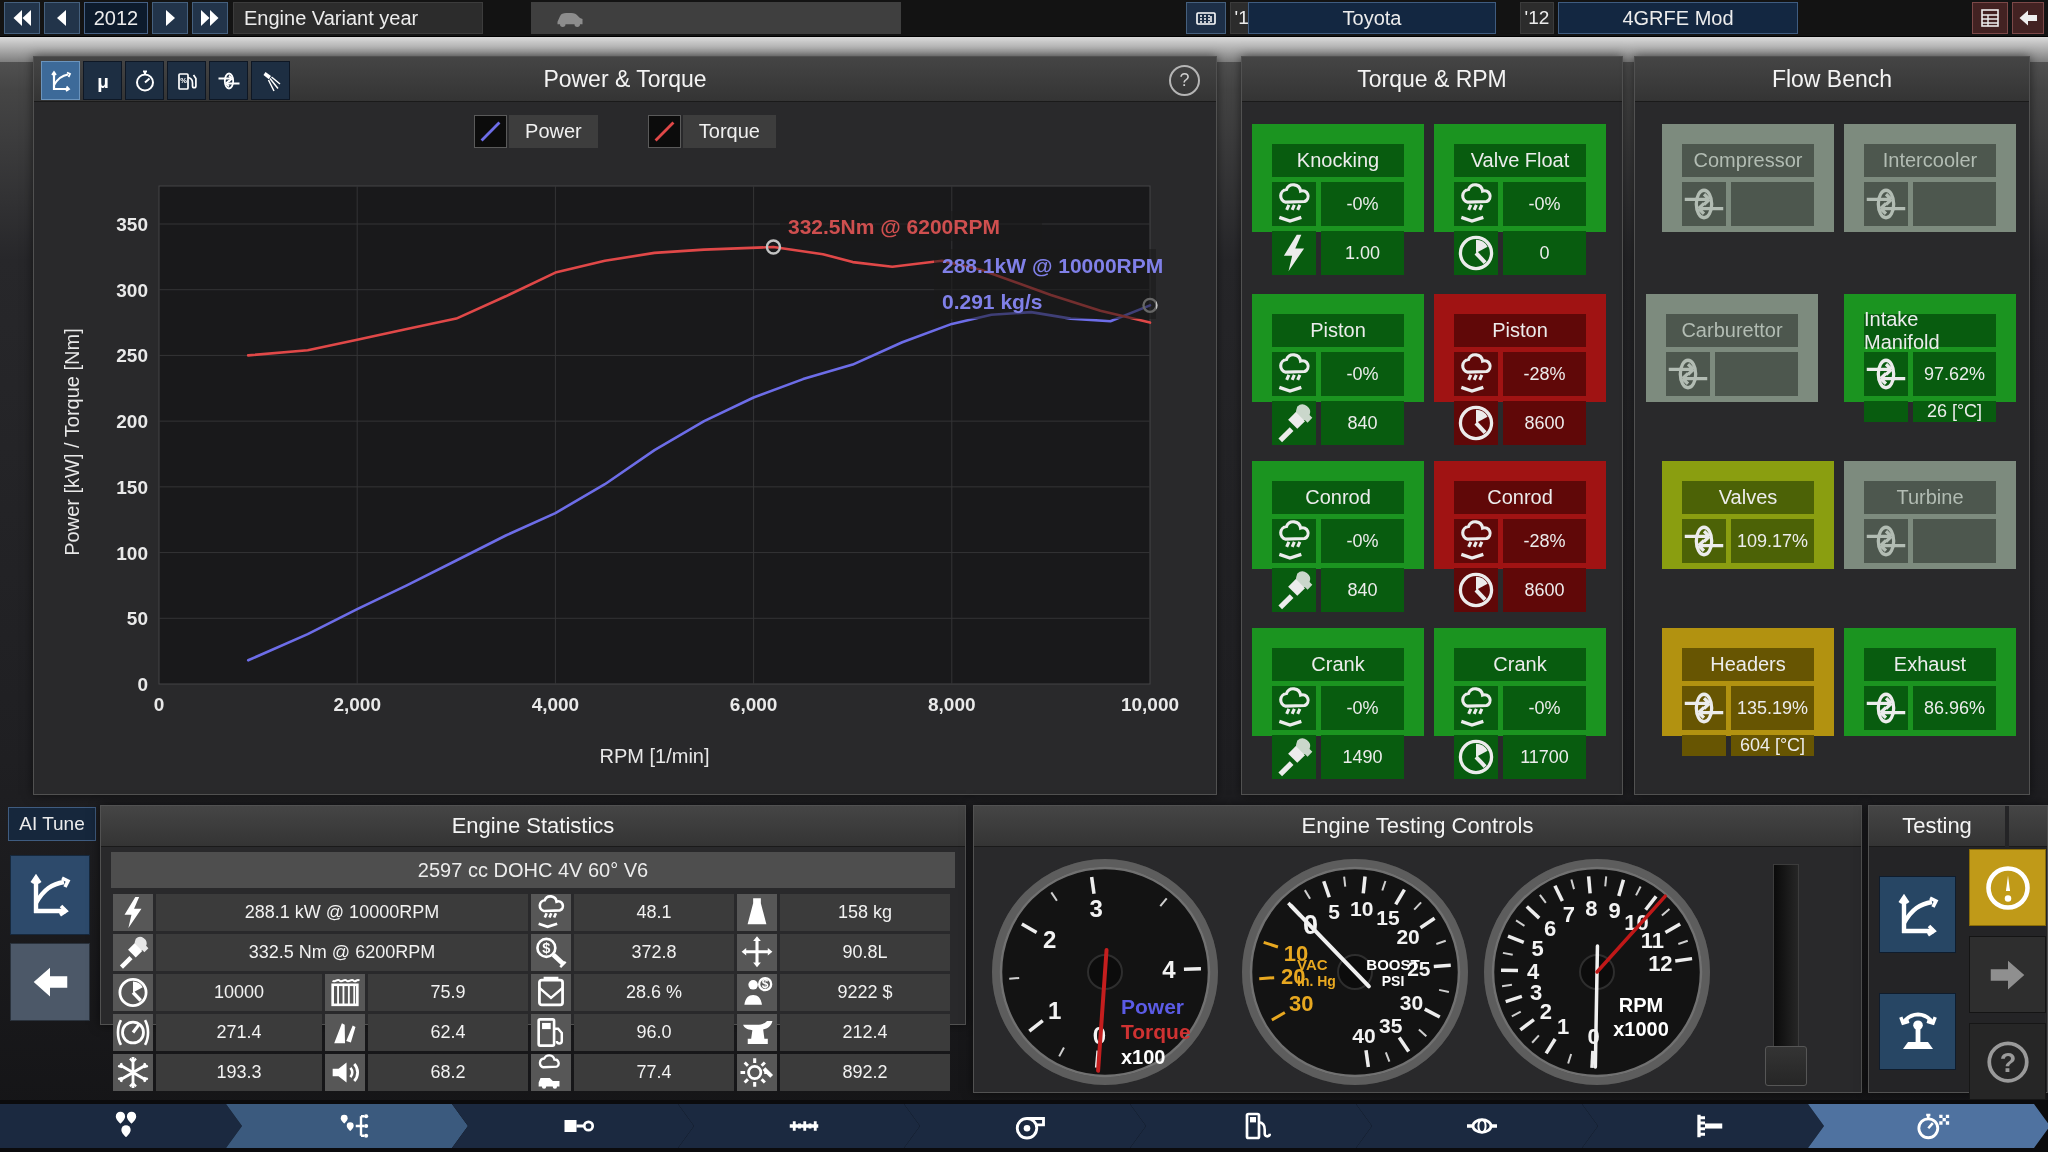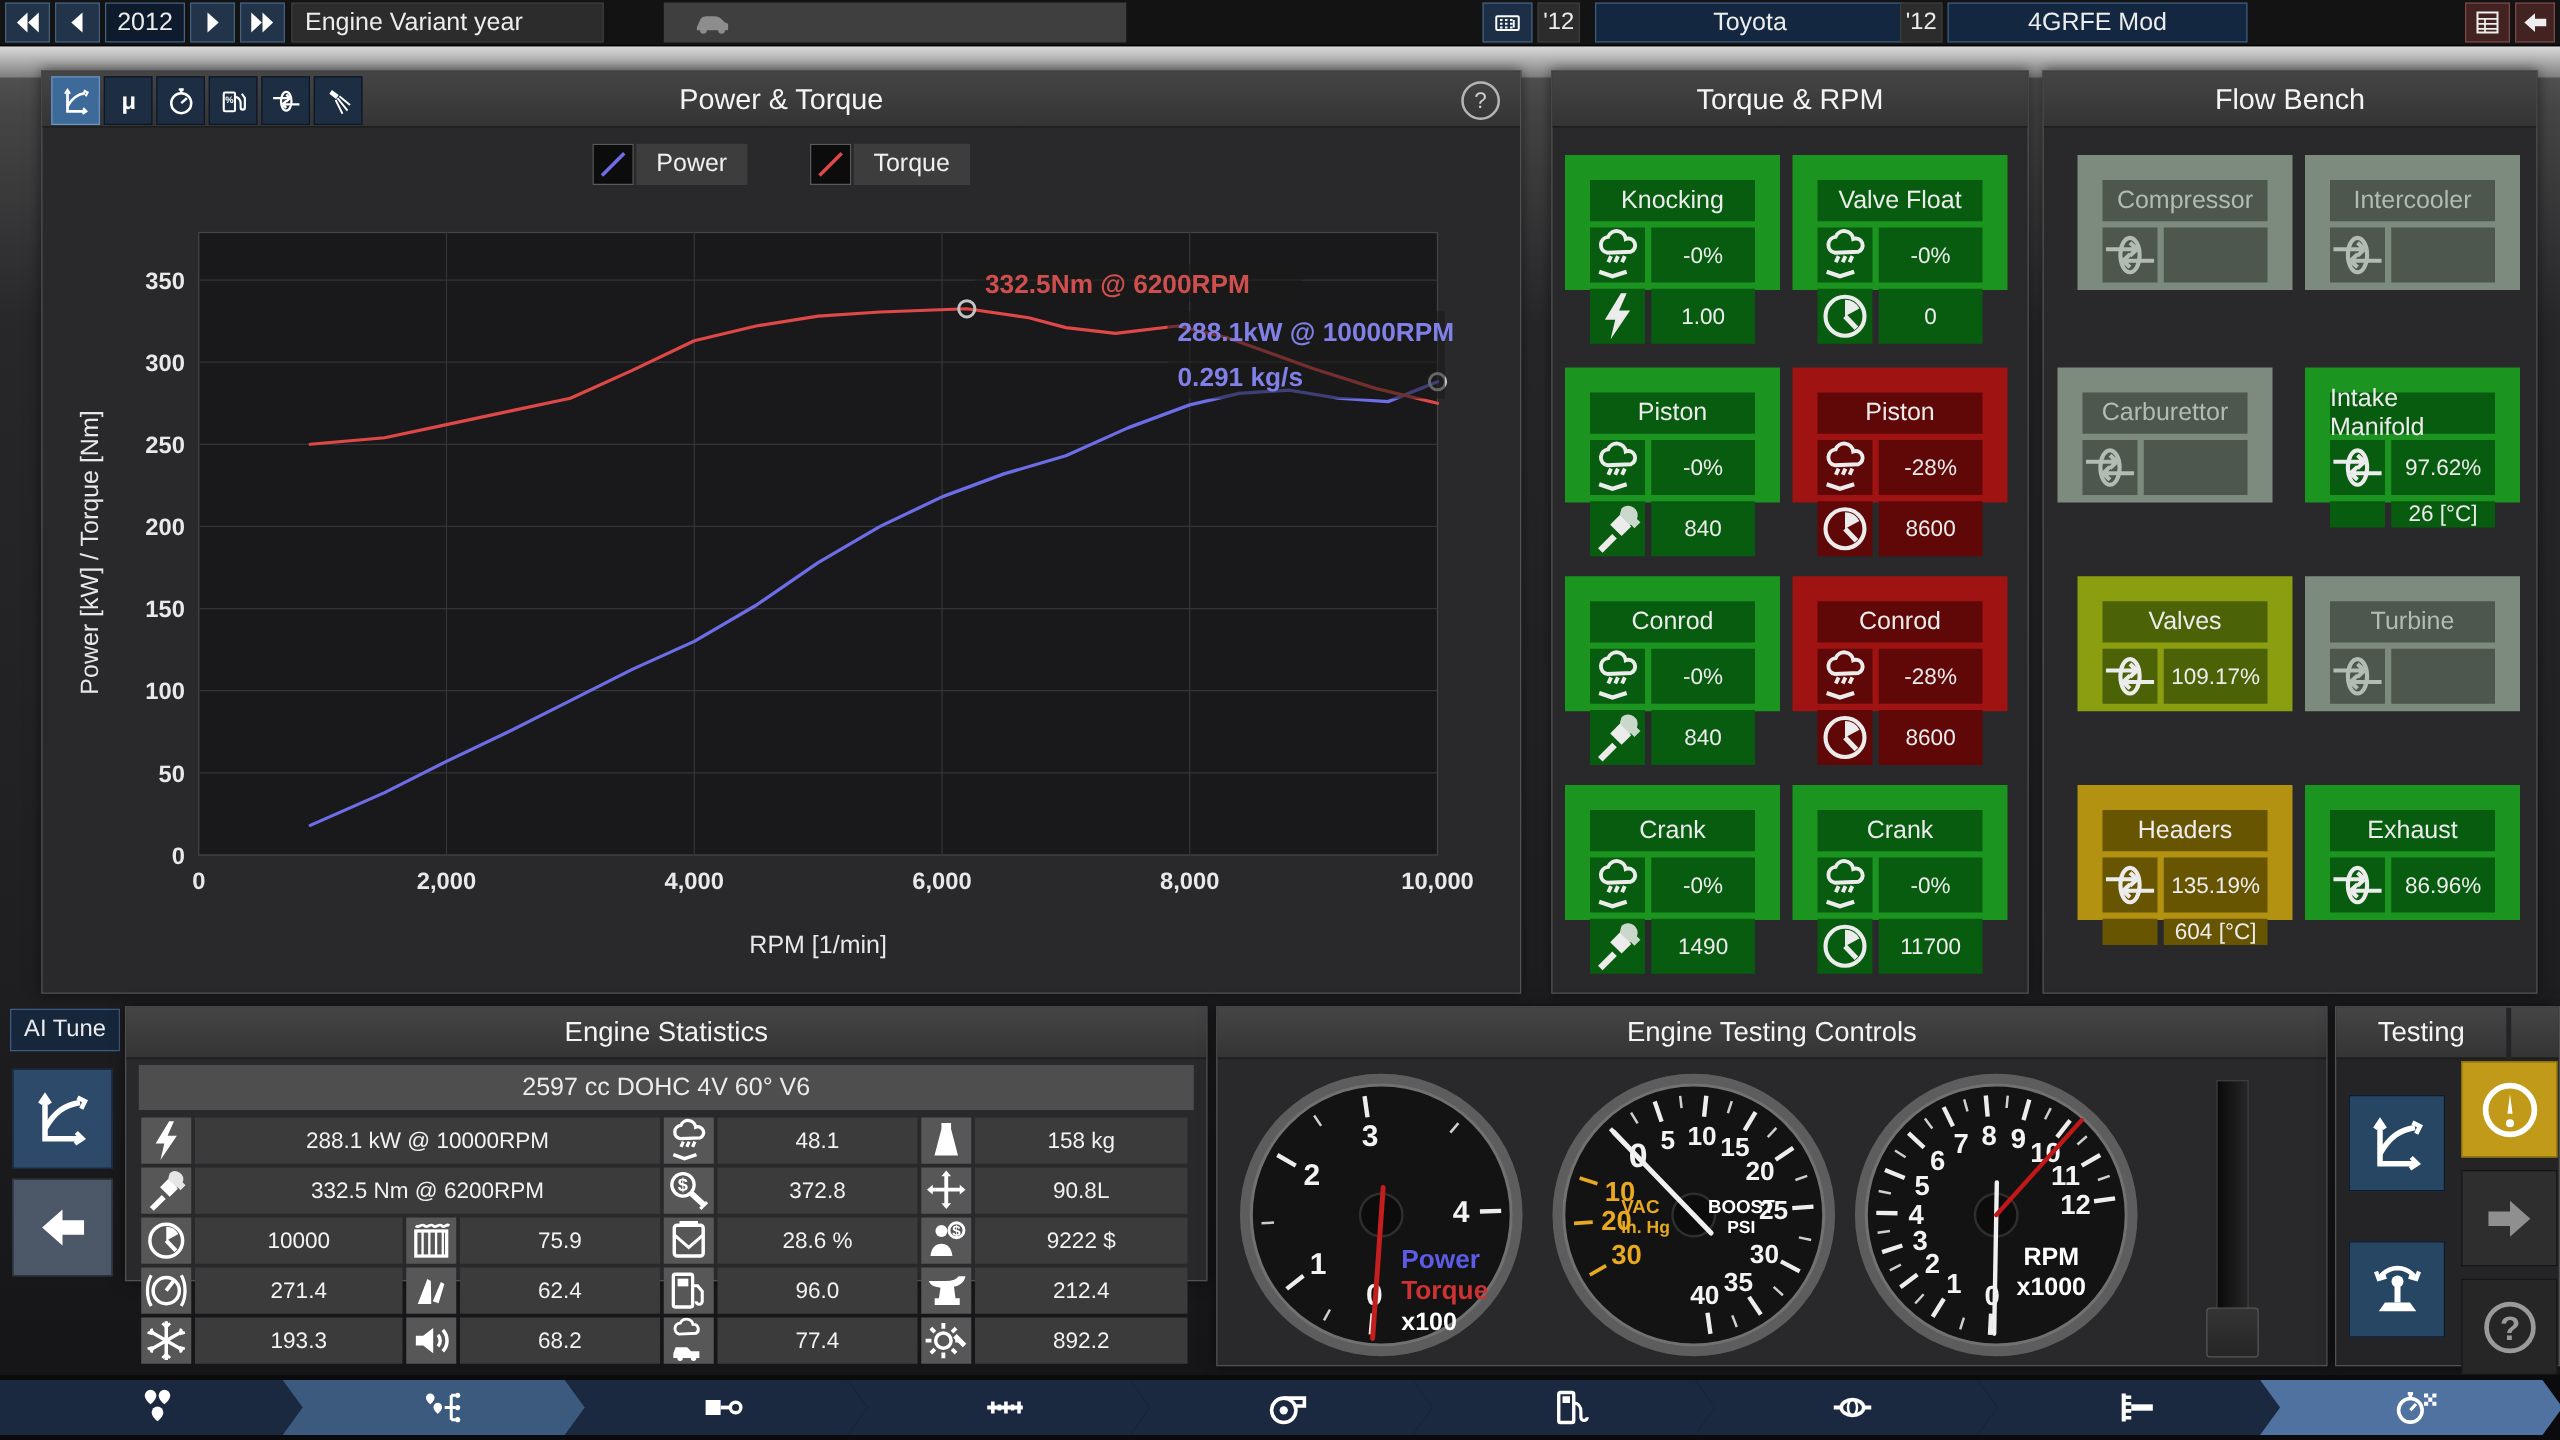--- a/index.html
+++ b/index.html
@@ -123,21 +123,21 @@
   </div>
   <div class="tb tb-btn" style="left:1186px;width:40px;background:#1d2f47">
       <span style="width: 24px; height: 24px; display: inline-flex;">
         <svg viewBox="0 0 24 24" style="width:100%;height:100%">
           <rect x="3" y="7" width="18" height="11" rx="1" stroke="currentColor" stroke-width="1.6" fill="none"></rect>
           <path d="M6 10h2M10 10h2M14 10h2M6 13h2M10 13h2M14 13h2M17 10v6M6 16h2M10 16h2M14 16h2" stroke="currentColor" stroke-width="1.5"></path>
         </svg>
       </span>
     </div>
   <div class="tb tb-box" style="left:1230px;width:34px">'12</div>
-  <div class="tb tb-navy" style="left:1276px;width:248px">Toyota</div>
+  <div class="tb tb-navy" style="left:1248px;width:248px">Toyota</div>
   <div class="tb tb-box" style="left:1520px;width:34px">'12</div>
   <div class="tb tb-navy" style="left:1558px;width:240px">4GRFE Mod</div>
   <div class="tb tb-red" style="left:1972px;width:36px">
       <span style="width: 24px; height: 24px; display: inline-flex;">
         <svg viewBox="0 0 24 24" style="width:100%;height:100%">
           <rect x="4" y="4" width="16" height="16" stroke="currentColor" stroke-width="1.6" fill="none"></rect>
           <path d="M4 9h16M4 13h16M4 17h16M10 9v11" stroke="currentColor" stroke-width="1.4"></path>
         </svg>
       </span>
     </div>

